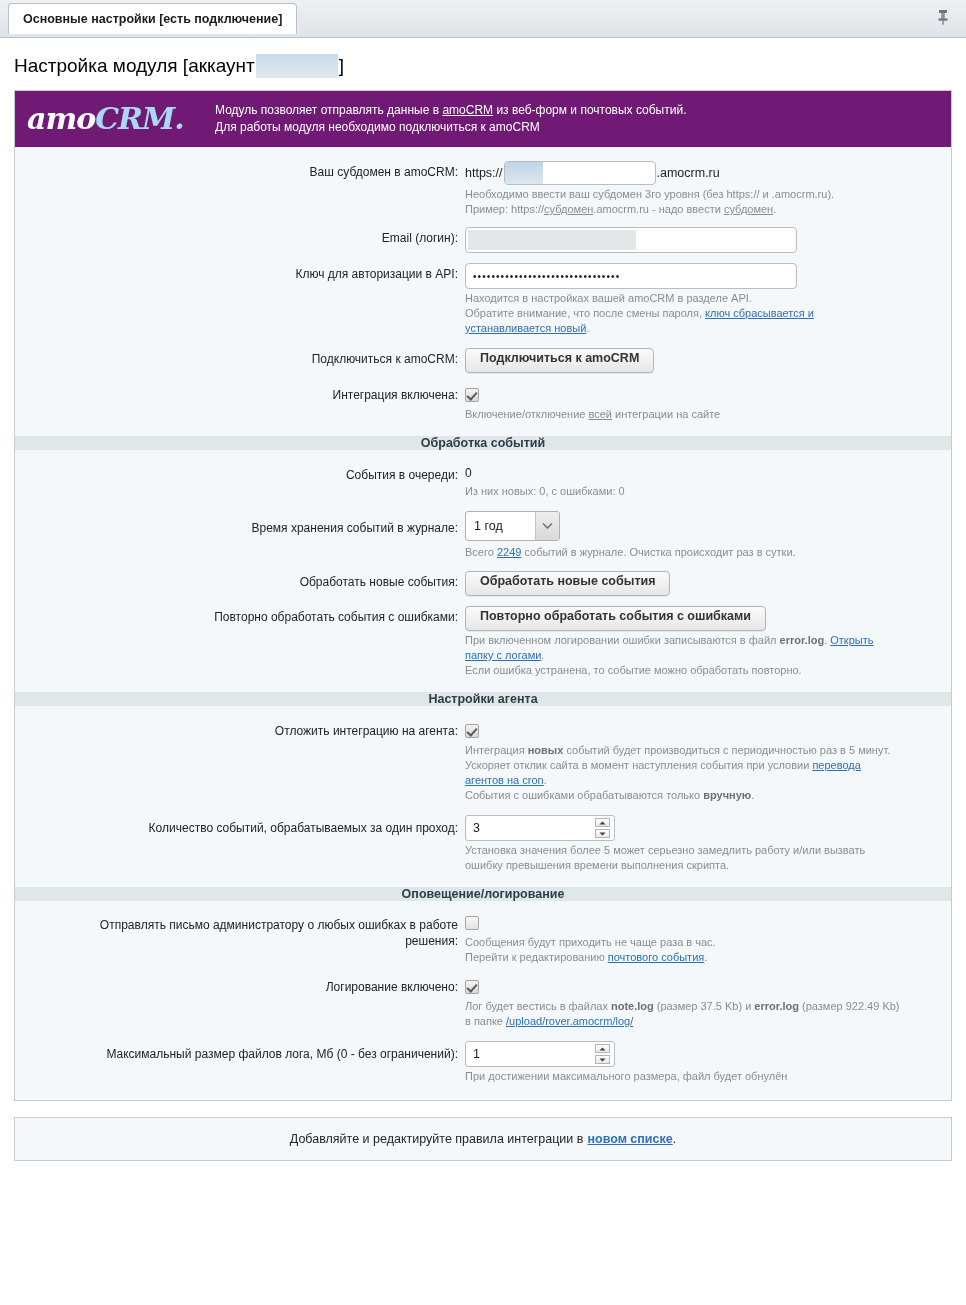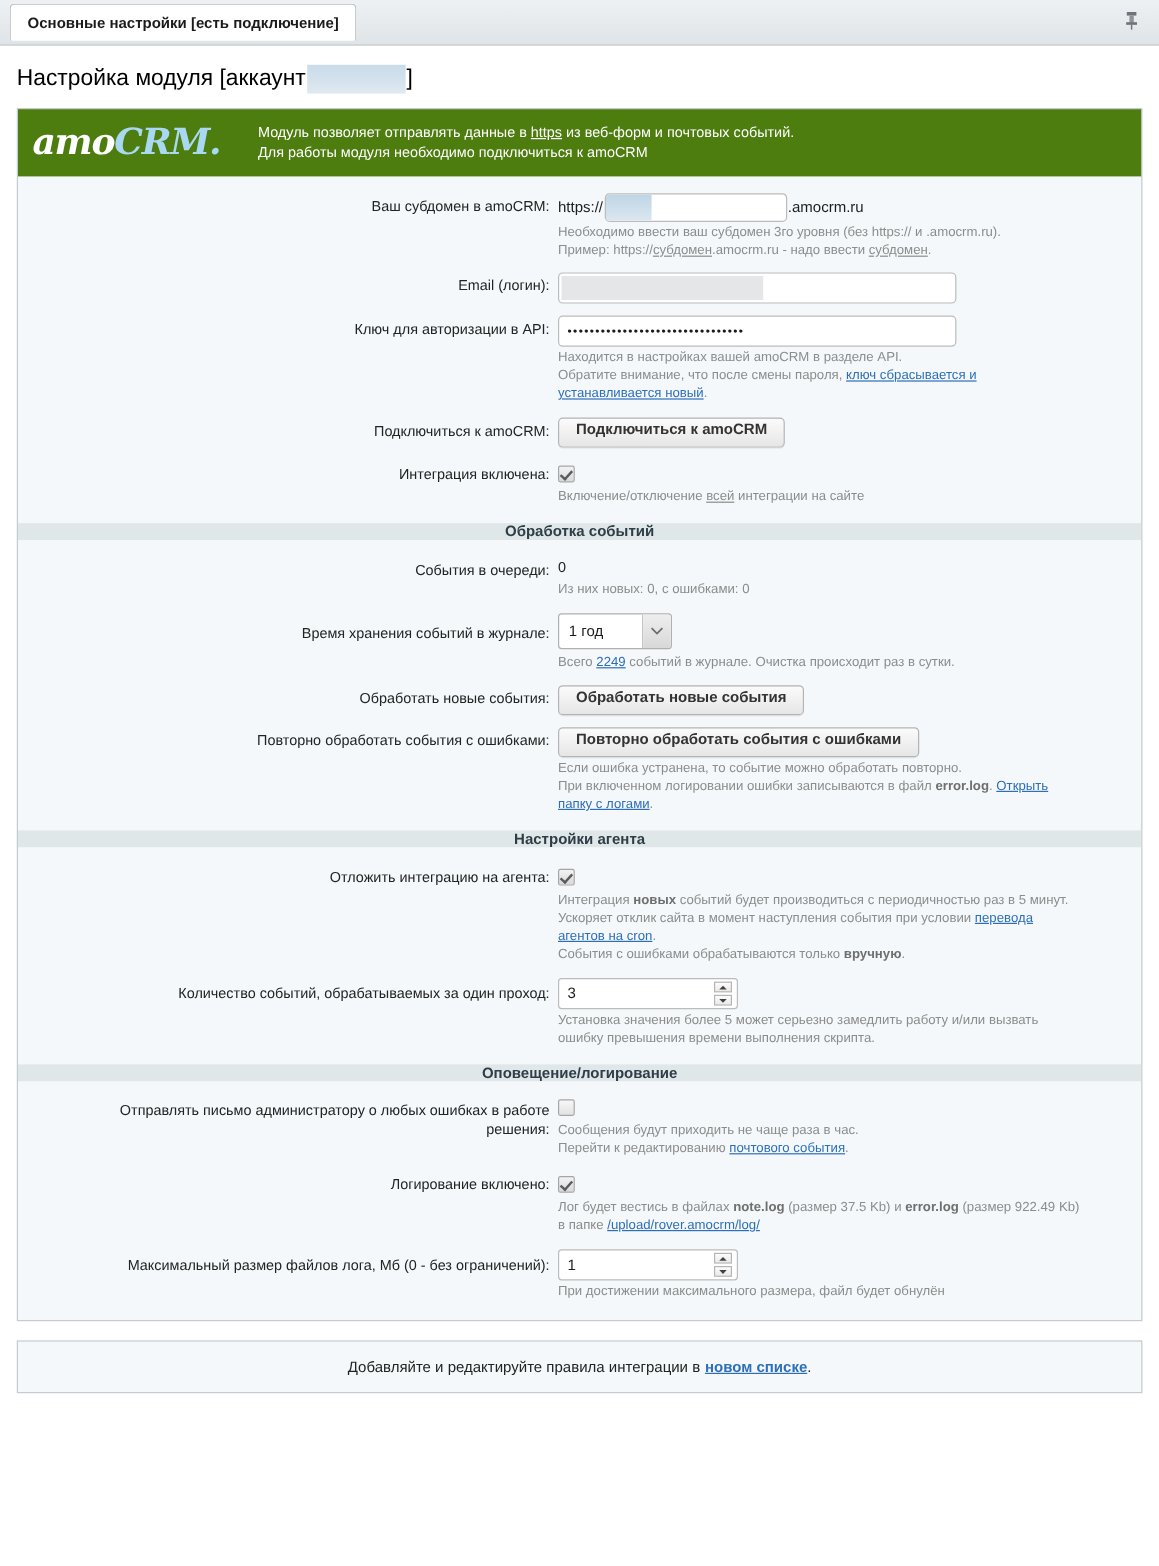--- a/index.html
+++ b/index.html
@@ -76,21 +76,21 @@
   .panel {
     margin: 0 14px;
     border: 1px solid #c6cbcf;
     background: #f4f8fa;
     box-sizing: border-box;
     padding-bottom: 14px;
   }
 
   
   .banner {
-    background: #4d7c0f;
+    background: #701a75;
     height: 56px;
     display: flex;
     align-items: center;
     padding: 0 0 0 12px;
     box-sizing: border-box;
   }
   .logo {
     width: 188px;
     flex: 0 0 188px;
     font-family: "DejaVu Serif", serif;
@@ -371,21 +371,21 @@
   </span>
 </div>
 
 <h1 class="page-title"><span>Настройка модуля [аккаунт</span><span class="redact-title"></span><span>]</span></h1>
 
 <div class="panel">
 
   <div class="banner">
     <div class="logo"><span class="amo">amo</span><span class="crm">CRM.</span></div>
     <div class="banner-text">
-      <div><span>Модуль позволяет отправлять данные в </span><a href="#">https</a><span> из веб-форм и почтовых событий.</span></div>
+      <div><span>Модуль позволяет отправлять данные в </span><a href="#">amoCRM</a><span> из веб-форм и почтовых событий.</span></div>
       <div>Для работы модуля необходимо подключиться к amoCRM</div>
     </div>
   </div>
 
   <div class="rows">
 
     <div class="row">
       <div class="lbl">Ваш субдомен в amoCRM:</div>
       <div class="fld">
         <div class="subdomain-wrap">
@@ -469,22 +469,22 @@
       <div class="fld">
         <button class="btn">Обработать новые события</button>
       </div>
     </div>
 
     <div class="row" style="margin-top:10px">
       <div class="lbl">Повторно обработать события с ошибками:</div>
       <div class="fld">
         <button class="btn">Повторно обработать события с ошибками</button>
         <div class="hint">
+          <div><span>При включенном логировании ошибки записываются в файл </span><b>error.log</b><span>. </span><a href="#" class="hint-link">Открыть папку с логами</a><span>.</span></div>
           <div>Если ошибка устранена, то событие можно обработать повторно.</div>
-          <div><span>При включенном логировании ошибки записываются в файл </span><b>error.log</b><span>. </span><a href="#" class="hint-link">Открыть папку с логами</a><span>.</span></div>
         </div>
       </div>
     </div>
   </div>
 
   <div class="section">Настройки агента</div>
 
   <div class="rows">
     <div class="row">
       <div class="lbl">Отложить интеграцию на агента:</div>

